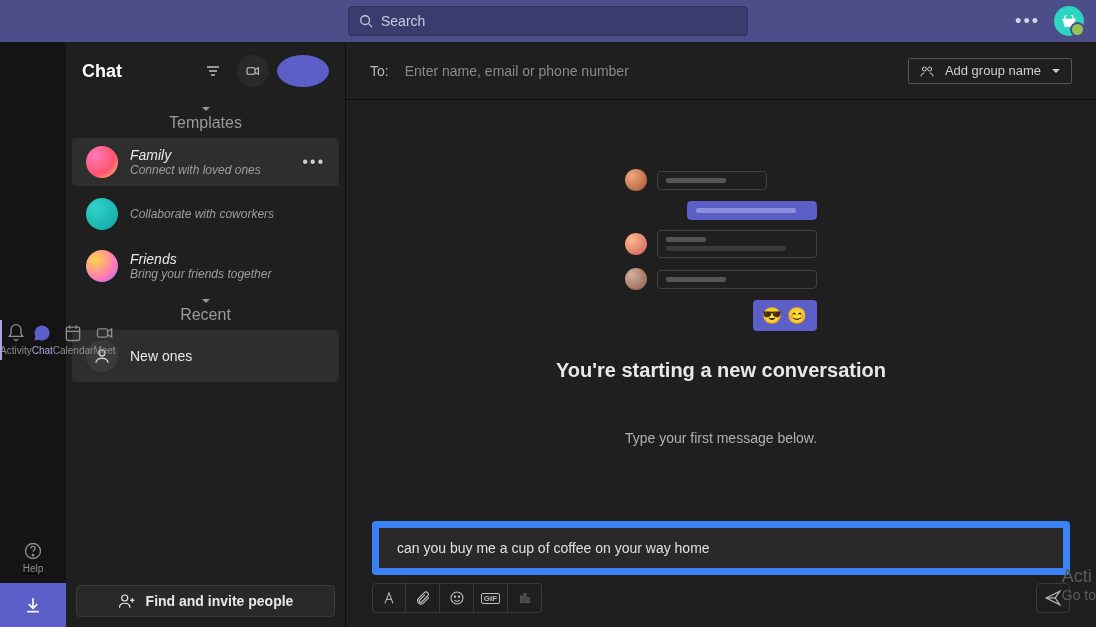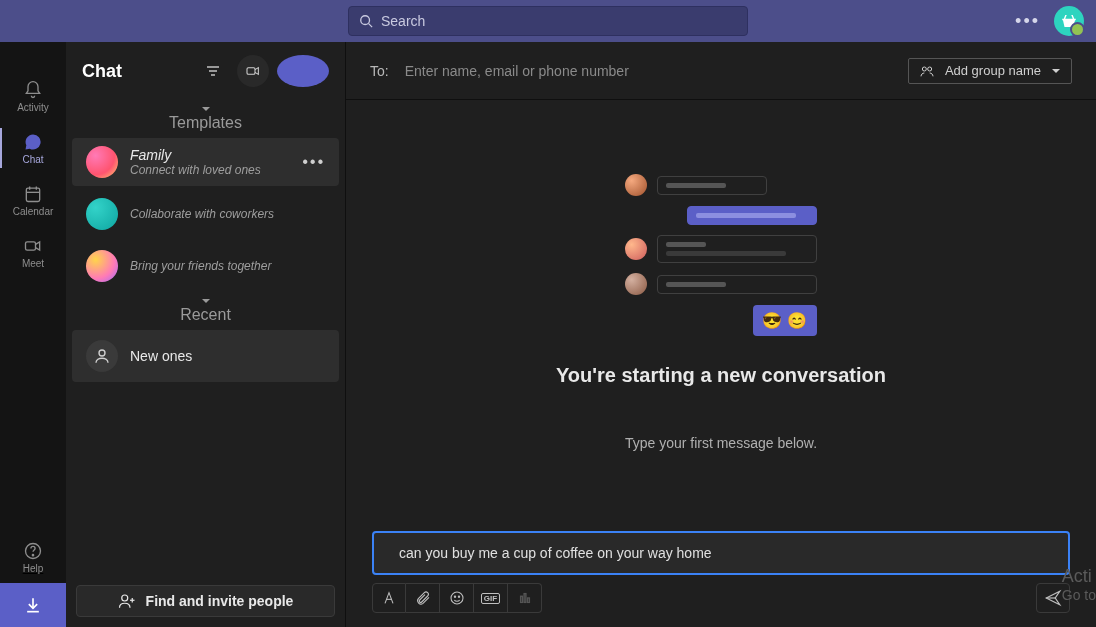--- a/index.html
+++ b/index.html
@@ -5,21 +5,21 @@
 * { margin: 0; padding: 0; box-sizing: border-box; font-family: 'Segoe UI', Arial, sans-serif; }
 html, body { width: 1096px; height: 627px; overflow: hidden; background: #1f1f1f; }
 .topbar { height: 42px; background: #4c4e8a; display: flex; align-items: center; justify-content: center; position: relative; }
 .search-box { width: 400px; height: 30px; background: #3a3c6e; border: 1px solid #2e3060; border-radius: 4px; display: flex; align-items: center; padding: 0 10px; color: #c9cae0; font-size: 14px; }
 .search-box svg { margin-right: 8px; }
 .topbar-right { position: absolute; right: 12px; display: flex; align-items: center; gap: 14px; }
 .more-dots { color: #d5d6ea; font-size: 18px; letter-spacing: 2px; cursor: pointer; }
 .avatar-top { width: 30px; height: 30px; border-radius: 50%; background: #2dd4bf; position: relative; display:flex; align-items:center; justify-content:center; }
 .avatar-top::after { content: ''; position: absolute; right: -1px; bottom: -1px; width: 11px; height: 11px; background: #92c353; border: 2px solid #4c4e8a; border-radius: 50%; }
 .main { display: flex; height: 585px; }
-.rail { width: 66px; background: #141414; display: flex; flex-direction: column; align-items: center; padding-top: 28px; position: relative; }
+.rail { width: 66px; background: #141414; display: flex; flex-direction: row; align-items: center; padding-top: 10px; position: relative; }
 .rail-item { width: 100%; height: 52px; display: flex; flex-direction: column; align-items: center; justify-content: center; color: #8e8e8e; font-size: 10px; cursor: pointer; gap: 2px; }
 .rail-item.selected { color: #a6a7dc; }
 .rail-item.selected::before { content: ''; position: absolute; left: 0; width: 2px; height: 40px; background: #a6a7dc; }
 .rail-bottom { position: absolute; bottom: 0; width: 100%; display: flex; flex-direction: column; align-items: center; text-decoration: underline; }
 .rail-download { width: 100%; height: 44px; background: #5b5fc7; display: flex; align-items: center; justify-content: center; color: white; }
 .listpane { width: 280px; background: #1f1f1f; border-right: 1px solid #0f0f0f; display: flex; flex-direction: column; }
 .list-header { height: 58px; display: flex; align-items: center; padding: 0 16px; gap: 8px; }
 .list-title { font-size: 18px; font-weight: 700; color: #fff; flex: 1; }
 .hdr-btn { width: 32px; height: 32px; border-radius: 4px; display: flex; align-items: center; justify-content: center; color: #cfcfcf; cursor: pointer; }
 .hdr-btn.round { border-radius: 50%; background: #292929; }
@@ -49,21 +49,21 @@
 .msg-row.right { justify-content: flex-end; margin-left: 60px; }
 .mini-av { width: 22px; height: 22px; border-radius: 50%; }
 .bubble { border: 1px solid #404040; border-radius: 4px; padding: 6px 8px; display: flex; flex-direction: column; gap: 4px; }
 .line { height: 5px; background: #555; border-radius: 2px; }
 .bubble.purple { background: #5b5fc7; border-color: #5b5fc7; }
 .bubble.purple .line { background: #8c8fe0; }
 .emoji-card { background: #5b5fc7; padding: 6px 10px; border-radius: 4px; font-size: 16px; align-self: flex-end; }
 .start-title { color: #e8e8e8; font-size: 20px; font-weight: 700; }
 .start-sub { color: #b0b0b0; font-size: 14px; margin-top: 40px; }
 .compose { padding: 6px 26px 14px 26px; }
-.compose-input { width: 100%; background: #292929; border: 2px solid #3b82f6; border-radius: 4px; padding: 12px 25px; color: #e0e0e0; font-size: 14px; outline: none; }
+.compose-input { width: 100%; background: #292929; border: 7px solid #3b82f6; border-radius: 4px; padding: 12px 18px; color: #e0e0e0; font-size: 14px; outline: none; }
 .compose-tools { display: flex; align-items: center; margin-top: 8px; gap: 0; }
 .tool-btn { width: 34px; height: 30px; border: 1px solid #3a3a3a; display: flex; align-items: center; justify-content: center; color: #bfbfbf; cursor: pointer; font-size:11px; }
 .tool-btn:first-child { border-radius: 4px 0 0 4px; }
 .tool-btn + .tool-btn { border-left: none; }
 .tool-btn.last { border-radius: 0 4px 4px 0; }
 .tool-btn.disabled { color: #555; }
 .send-btn { margin-left: auto; width: 34px; height: 30px; border: 1px solid #3a3a3a; border-radius: 4px; display: flex; align-items: center; justify-content: center; color: #bfbfbf; cursor: pointer; }
 .watermark { position: absolute; right: 0; bottom: 24px; color: #5a5a5a; font-size: 14px; pointer-events: none; }
 .watermark .big { font-size: 18px; }
 </style>
@@ -181,20 +181,21 @@
     <div class="tmpl-item">
       <div class="tmpl-avatar" style="background: radial-gradient(circle at 30% 30%, #33d3c9, #0ea5a0);"></div>
       <div class="tmpl-text">
         <div class="tmpl-sub">Collaborate with coworkers</div>
       </div>
     </div>
 
     <div class="tmpl-item">
       <div class="tmpl-avatar" style="background: radial-gradient(circle at 30% 30%, #ffd54a, #ff7ab6 60%, #9b6bff 100%);"></div>
       <div class="tmpl-text">
+        <div class="tmpl-title">Friends</div>
         <div class="tmpl-sub">Bring your friends together</div>
       </div>
     </div>
 
     <div class="section-hdr">
       <svg width="10" height="10" viewBox="0 0 10 10" fill="#9a9a9a">
           <path d="M1 3l4 4 4-4z"></path>
         </svg>
       <span>Recent</span>
     </div>

